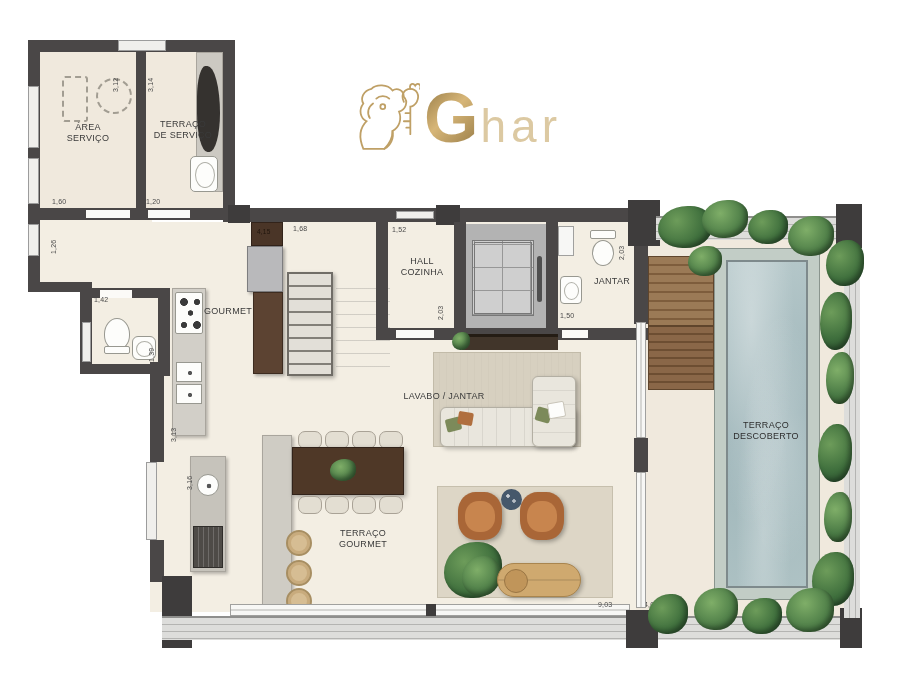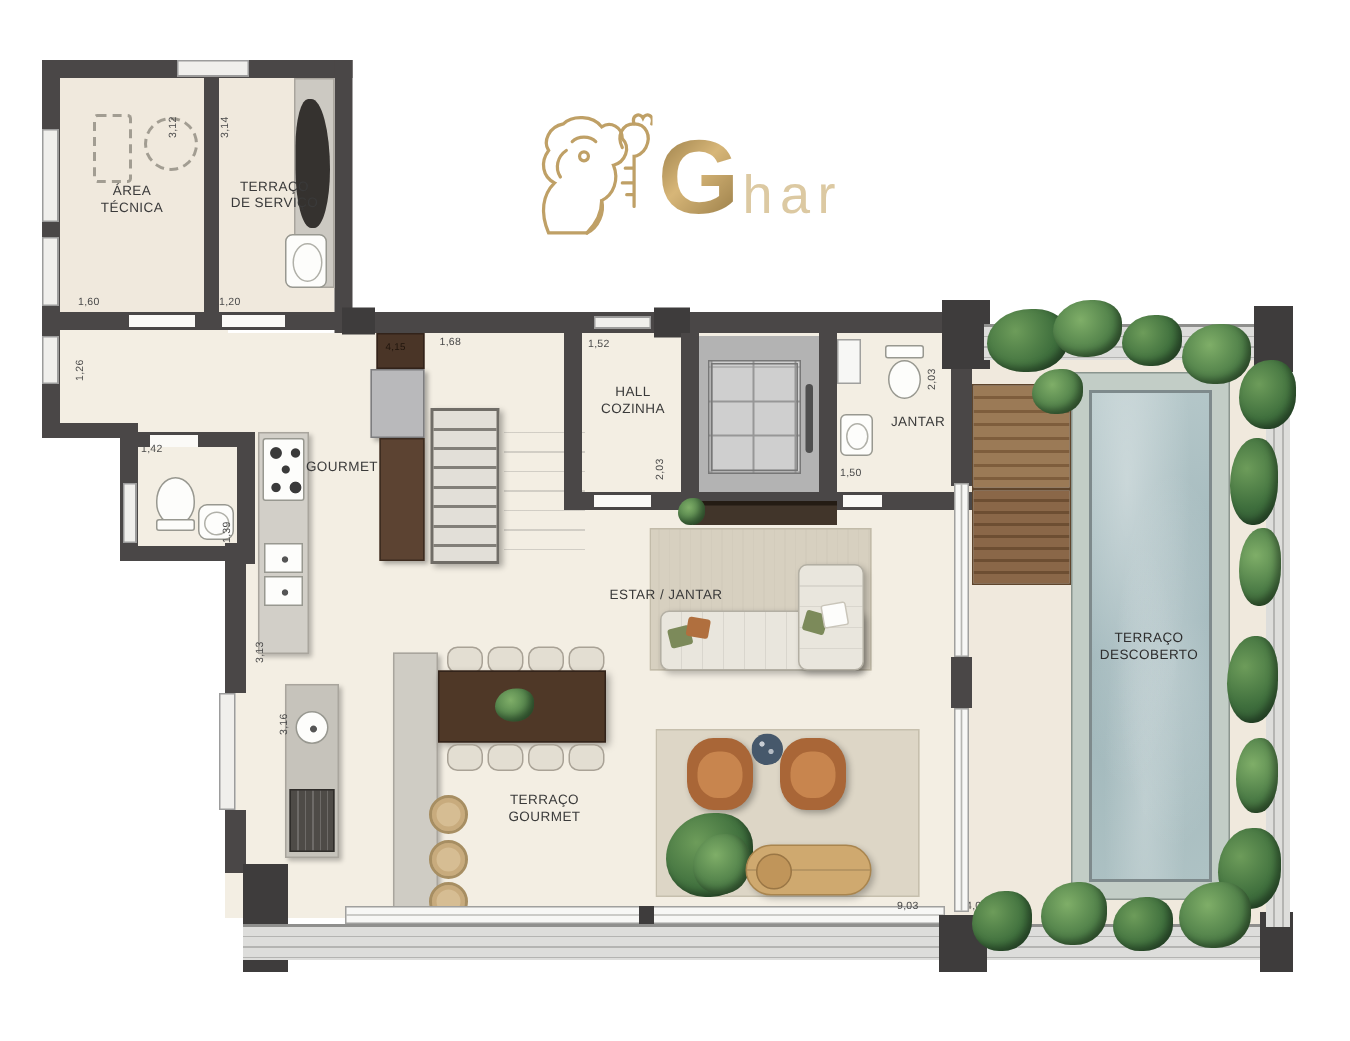--- a/index.html
+++ b/index.html
@@ -27,21 +27,21 @@
   .chair{position:absolute;background:#e3ded2;border:1px solid #a9a296;border-radius:7px;box-sizing:border-box;}
   .stool{position:absolute;width:26px;height:26px;border-radius:50%;background:#d6bd93;
          border:2px solid #a78e62;box-sizing:border-box;box-shadow:inset 0 0 0 3px #c8ab7d;}
   .railH{position:absolute;background:repeating-linear-gradient(180deg,#dddddb 0 6px,#b4b4b2 6px 7px);
          border-top:2px solid #8f8f8d;box-sizing:border-box;}
   .railV{position:absolute;background:repeating-linear-gradient(90deg,#dddddb 0 5px,#b4b4b2 5px 6px);}
   .logo{position:absolute;left:352px;top:66px;width:210px;height:104px;display:flex;align-items:center;}
   .logo-g{font-size:70px;font-weight:bold;line-height:70px;
           background:linear-gradient(135deg,#8f7440,#d7b678 45%,#8f7440);
           -webkit-background-clip:text;background-clip:text;color:transparent;}
-  .logo-har{font-size:36px;font-weight:400;color:#dcc9a2;letter-spacing:5px;margin-left:2px;}
+  .logo-har{font-size:46px;font-weight:400;color:#dcc9a2;letter-spacing:5px;margin-left:2px;}
   .glass{position:absolute;background:#f7f7f5;border:1px solid #a0a09e;box-sizing:border-box;}
 </style>
 </head>
 <body>
 
 <div class="canvas">
 
   <div class="logo">
     <svg width="84" height="92" viewBox="0 0 84 92">
       <g fill="none" stroke="#bfa066" stroke-width="2.2" stroke-linecap="round">
@@ -81,21 +81,21 @@
   <div class="dashedshape" style="left:62px;top:76px;width:26px;height:46px;border-radius:3px;"></div>
   <div class="dashedshape" style="left:96px;top:78px;width:36px;height:36px;border-radius:50%;"></div>
 
   <div class="counter" style="left:196px;top:52px;width:27px;height:140px;box-shadow:none;background:#ccc9c2;"></div>
   <div class="abs" style="left:197px;top:66px;width:23px;height:86px;background:#35322f;border-radius:40% 60% 50% 50%;"></div>
   <div class="fixture" style="left:190px;top:156px;width:28px;height:36px;border-radius:5px;">
     <div class="abs" style="left:4px;top:5px;width:18px;height:24px;border:1px solid #b0b0a8;border-radius:50%;"></div>
   </div>
 
   <div class="lbl" style="left:48px;top:122px;width:80px;">ÁREA
-TÉCNICA</div>
+SERVIÇO</div>
   <div class="lbl" style="left:141px;top:119px;width:84px;">TERRAÇO
 DE SERVIÇO</div>
   <div class="dim dimv" style="left:112px;top:56px;height:36px;">3,12</div>
   <div class="dim dimv" style="left:147px;top:56px;height:36px;">3,14</div>
   <div class="dim" style="left:52px;top:198px;">1,60</div>
   <div class="dim" style="left:146px;top:198px;">1,20</div>
 
   <div class="wall" style="left:28px;top:218px;width:12px;height:72px;"></div>
   <div class="win" style="left:28px;top:224px;width:11px;height:32px;"></div>
   <div class="wall" style="left:28px;top:282px;width:62px;height:10px;"></div>
@@ -176,21 +176,21 @@
   <div class="abs" style="left:433px;top:352px;width:148px;height:95px;background:#d7d0c0;box-shadow:inset 0 0 0 1px #c2bba9;
        background-image:repeating-linear-gradient(90deg,transparent 0 6px,rgba(0,0,0,0.02) 6px 7px);"></div>
   <div class="abs" style="left:440px;top:407px;width:136px;height:40px;background:#e9e6dd;border:1px solid #b3afa3;border-radius:6px;box-sizing:border-box;
        background-image:repeating-linear-gradient(90deg,transparent 0 13px,rgba(0,0,0,0.07) 13px 14px);box-shadow:2px 2px 4px rgba(0,0,0,0.25);"></div>
   <div class="abs" style="left:532px;top:376px;width:44px;height:71px;background:#e9e6dd;border:1px solid #b3afa3;border-radius:6px;box-sizing:border-box;
        background-image:repeating-linear-gradient(0deg,transparent 0 13px,rgba(0,0,0,0.07) 13px 14px);box-shadow:2px 2px 4px rgba(0,0,0,0.25);"></div>
   <div class="abs" style="left:446px;top:418px;width:15px;height:13px;background:#7c8a5a;transform:rotate(-14deg);border-radius:2px;"></div>
   <div class="abs" style="left:458px;top:412px;width:15px;height:13px;background:#b06f3e;transform:rotate(10deg);border-radius:2px;"></div>
   <div class="abs" style="left:536px;top:408px;width:15px;height:14px;background:#7c8a5a;transform:rotate(16deg);border-radius:2px;"></div>
   <div class="abs" style="left:548px;top:402px;width:15px;height:14px;background:#fdfdfb;border:1px solid #c9c5b9;transform:rotate(-10deg);border-radius:2px;"></div>
-  <div class="lbl" style="left:398px;top:391px;width:92px;">ESTAR / JANTAR</div>
+  <div class="lbl" style="left:398px;top:391px;width:92px;">LAVABO / JANTAR</div>
 
   <div class="abs" style="left:437px;top:486px;width:176px;height:112px;background:#ddd6c6;box-shadow:inset 0 0 0 1px #c6bfad;"></div>
   <div class="abs" style="left:458px;top:492px;width:44px;height:48px;background:#a96637;border-radius:40%;box-shadow:2px 2px 4px rgba(0,0,0,0.3);">
     <div class="abs" style="left:7px;top:9px;width:30px;height:31px;background:#c8854e;border-radius:45%;"></div>
   </div>
   <div class="abs" style="left:520px;top:492px;width:44px;height:48px;background:#a96637;border-radius:40%;box-shadow:2px 2px 4px rgba(0,0,0,0.3);">
     <div class="abs" style="left:7px;top:9px;width:30px;height:31px;background:#c8854e;border-radius:45%;"></div>
   </div>
   <div class="abs" style="left:501px;top:489px;width:21px;height:21px;border-radius:50%;background:#46586b;
        background-image:radial-gradient(circle at 7px 7px,rgba(255,255,255,0.7) 1.5px,transparent 2px),radial-gradient(circle at 13px 12px,rgba(255,255,255,0.6) 1.5px,transparent 2px);"></div>

